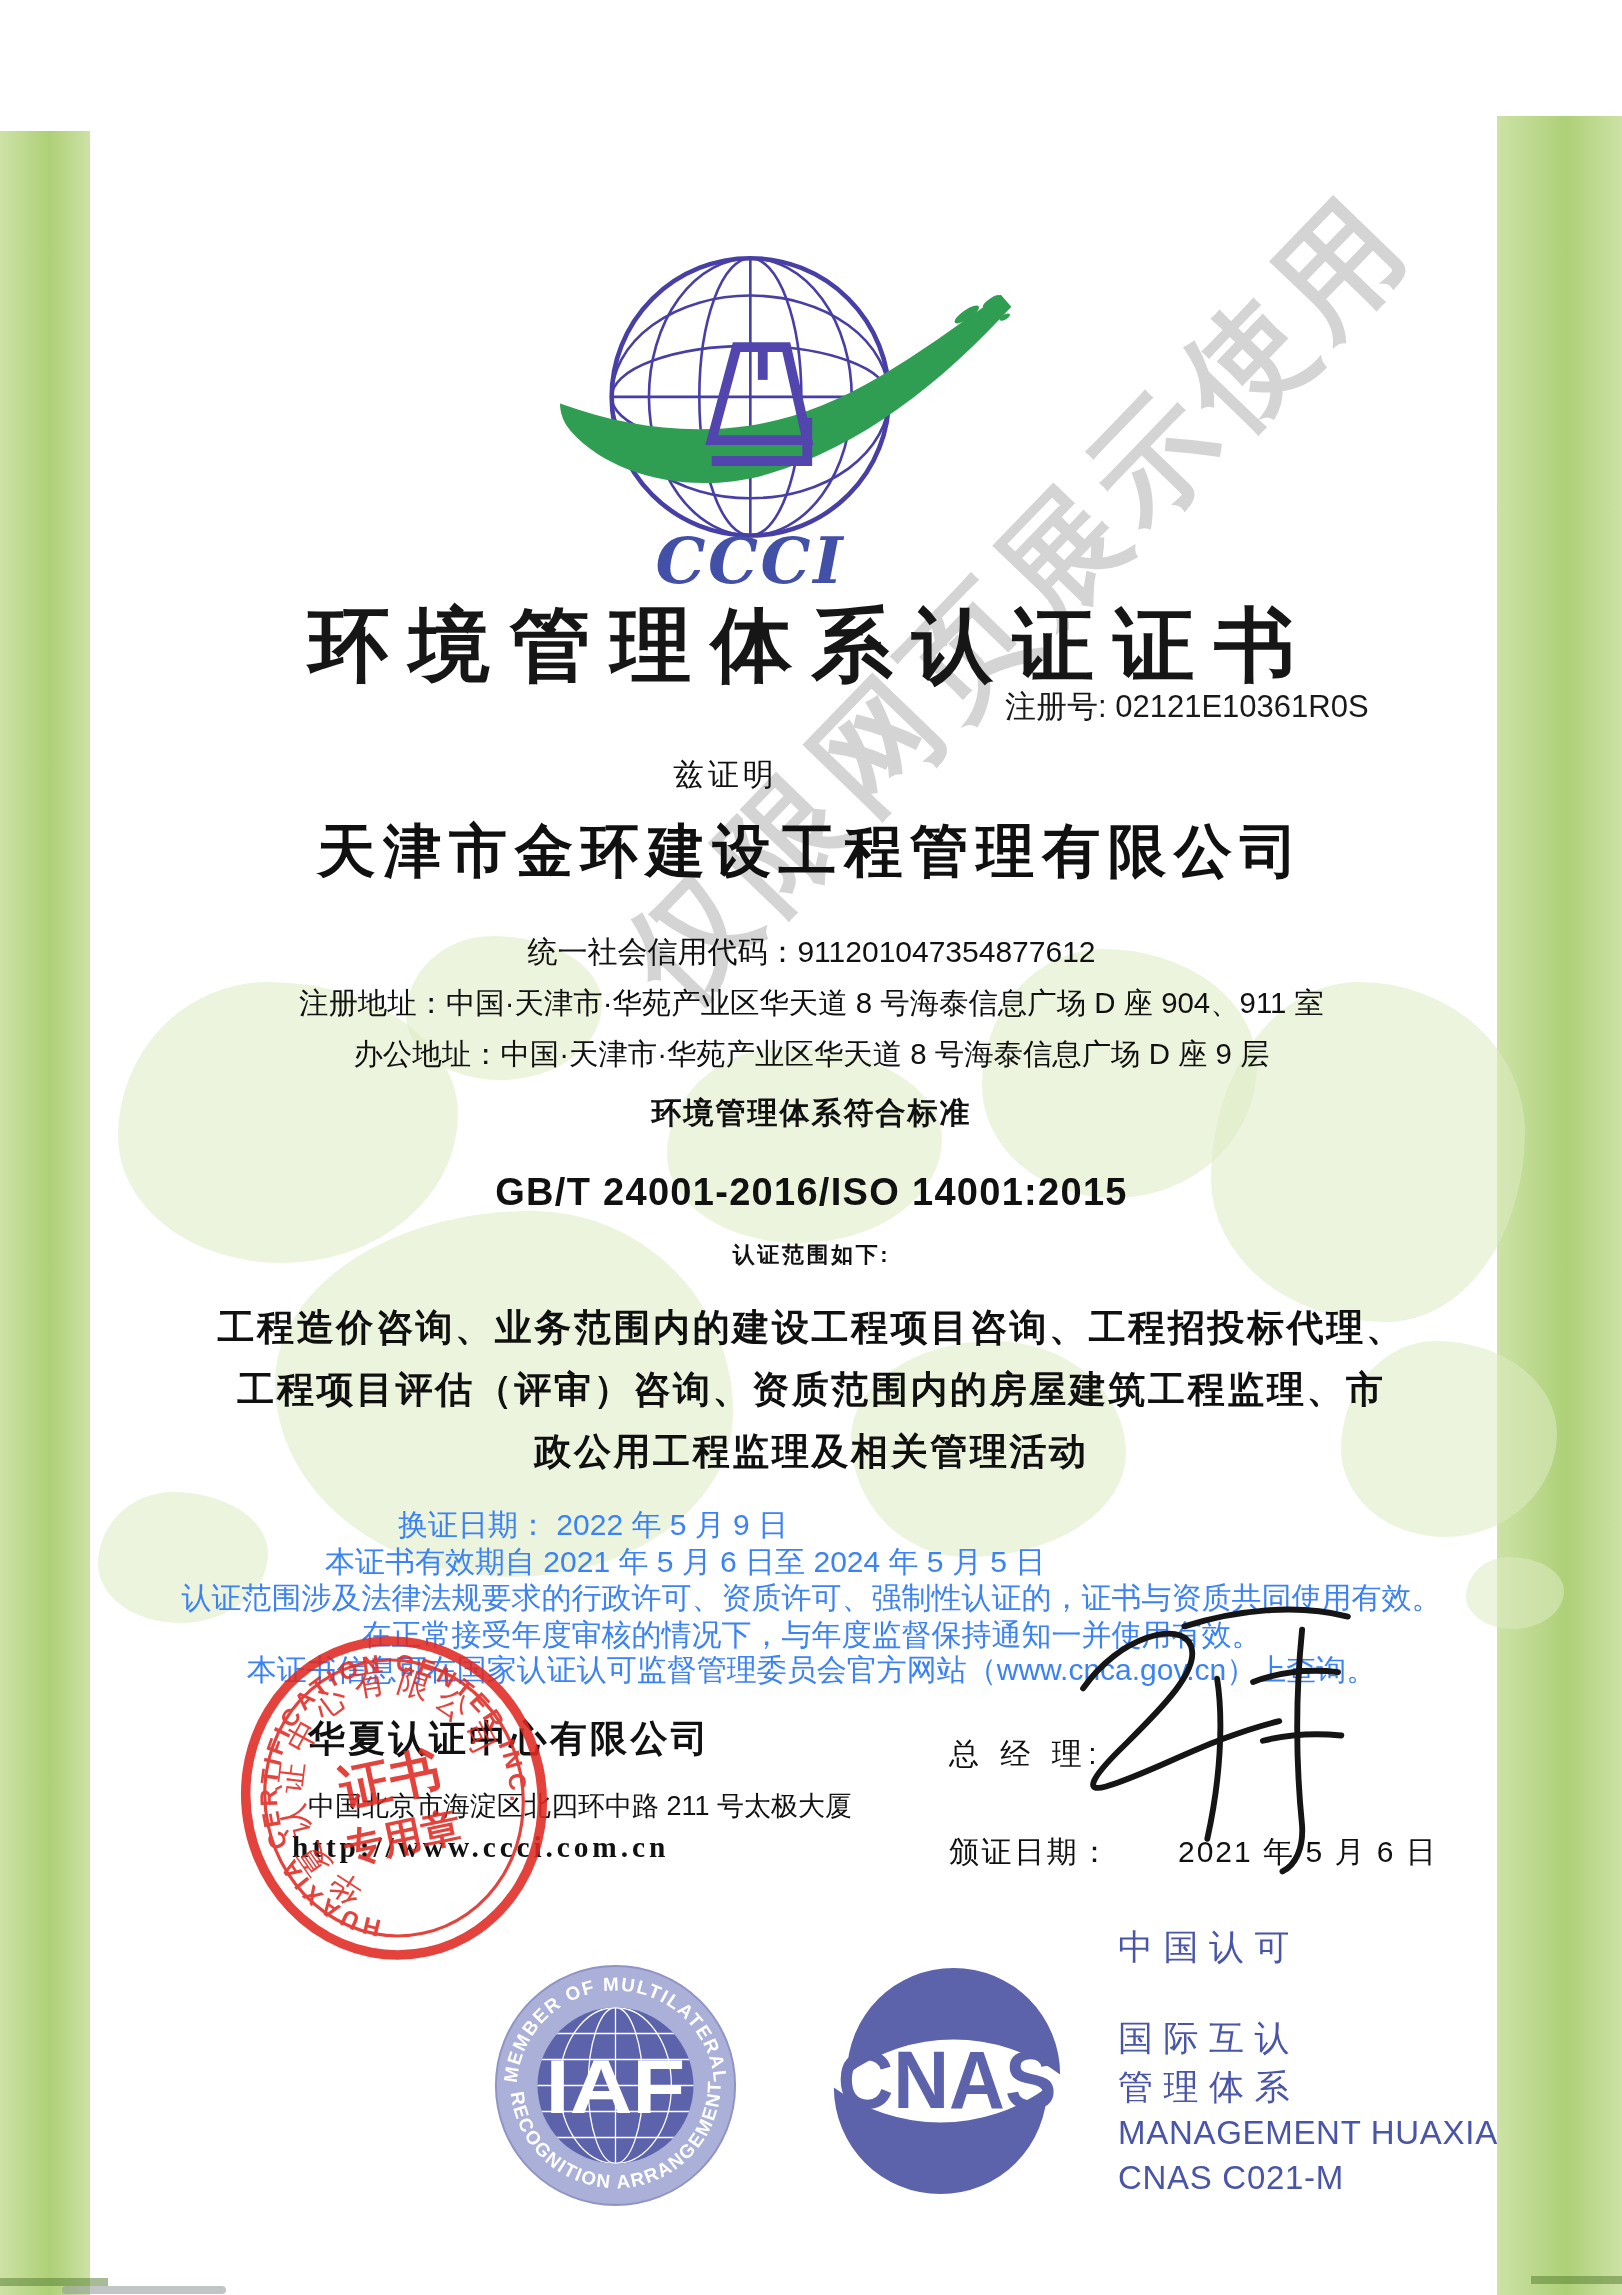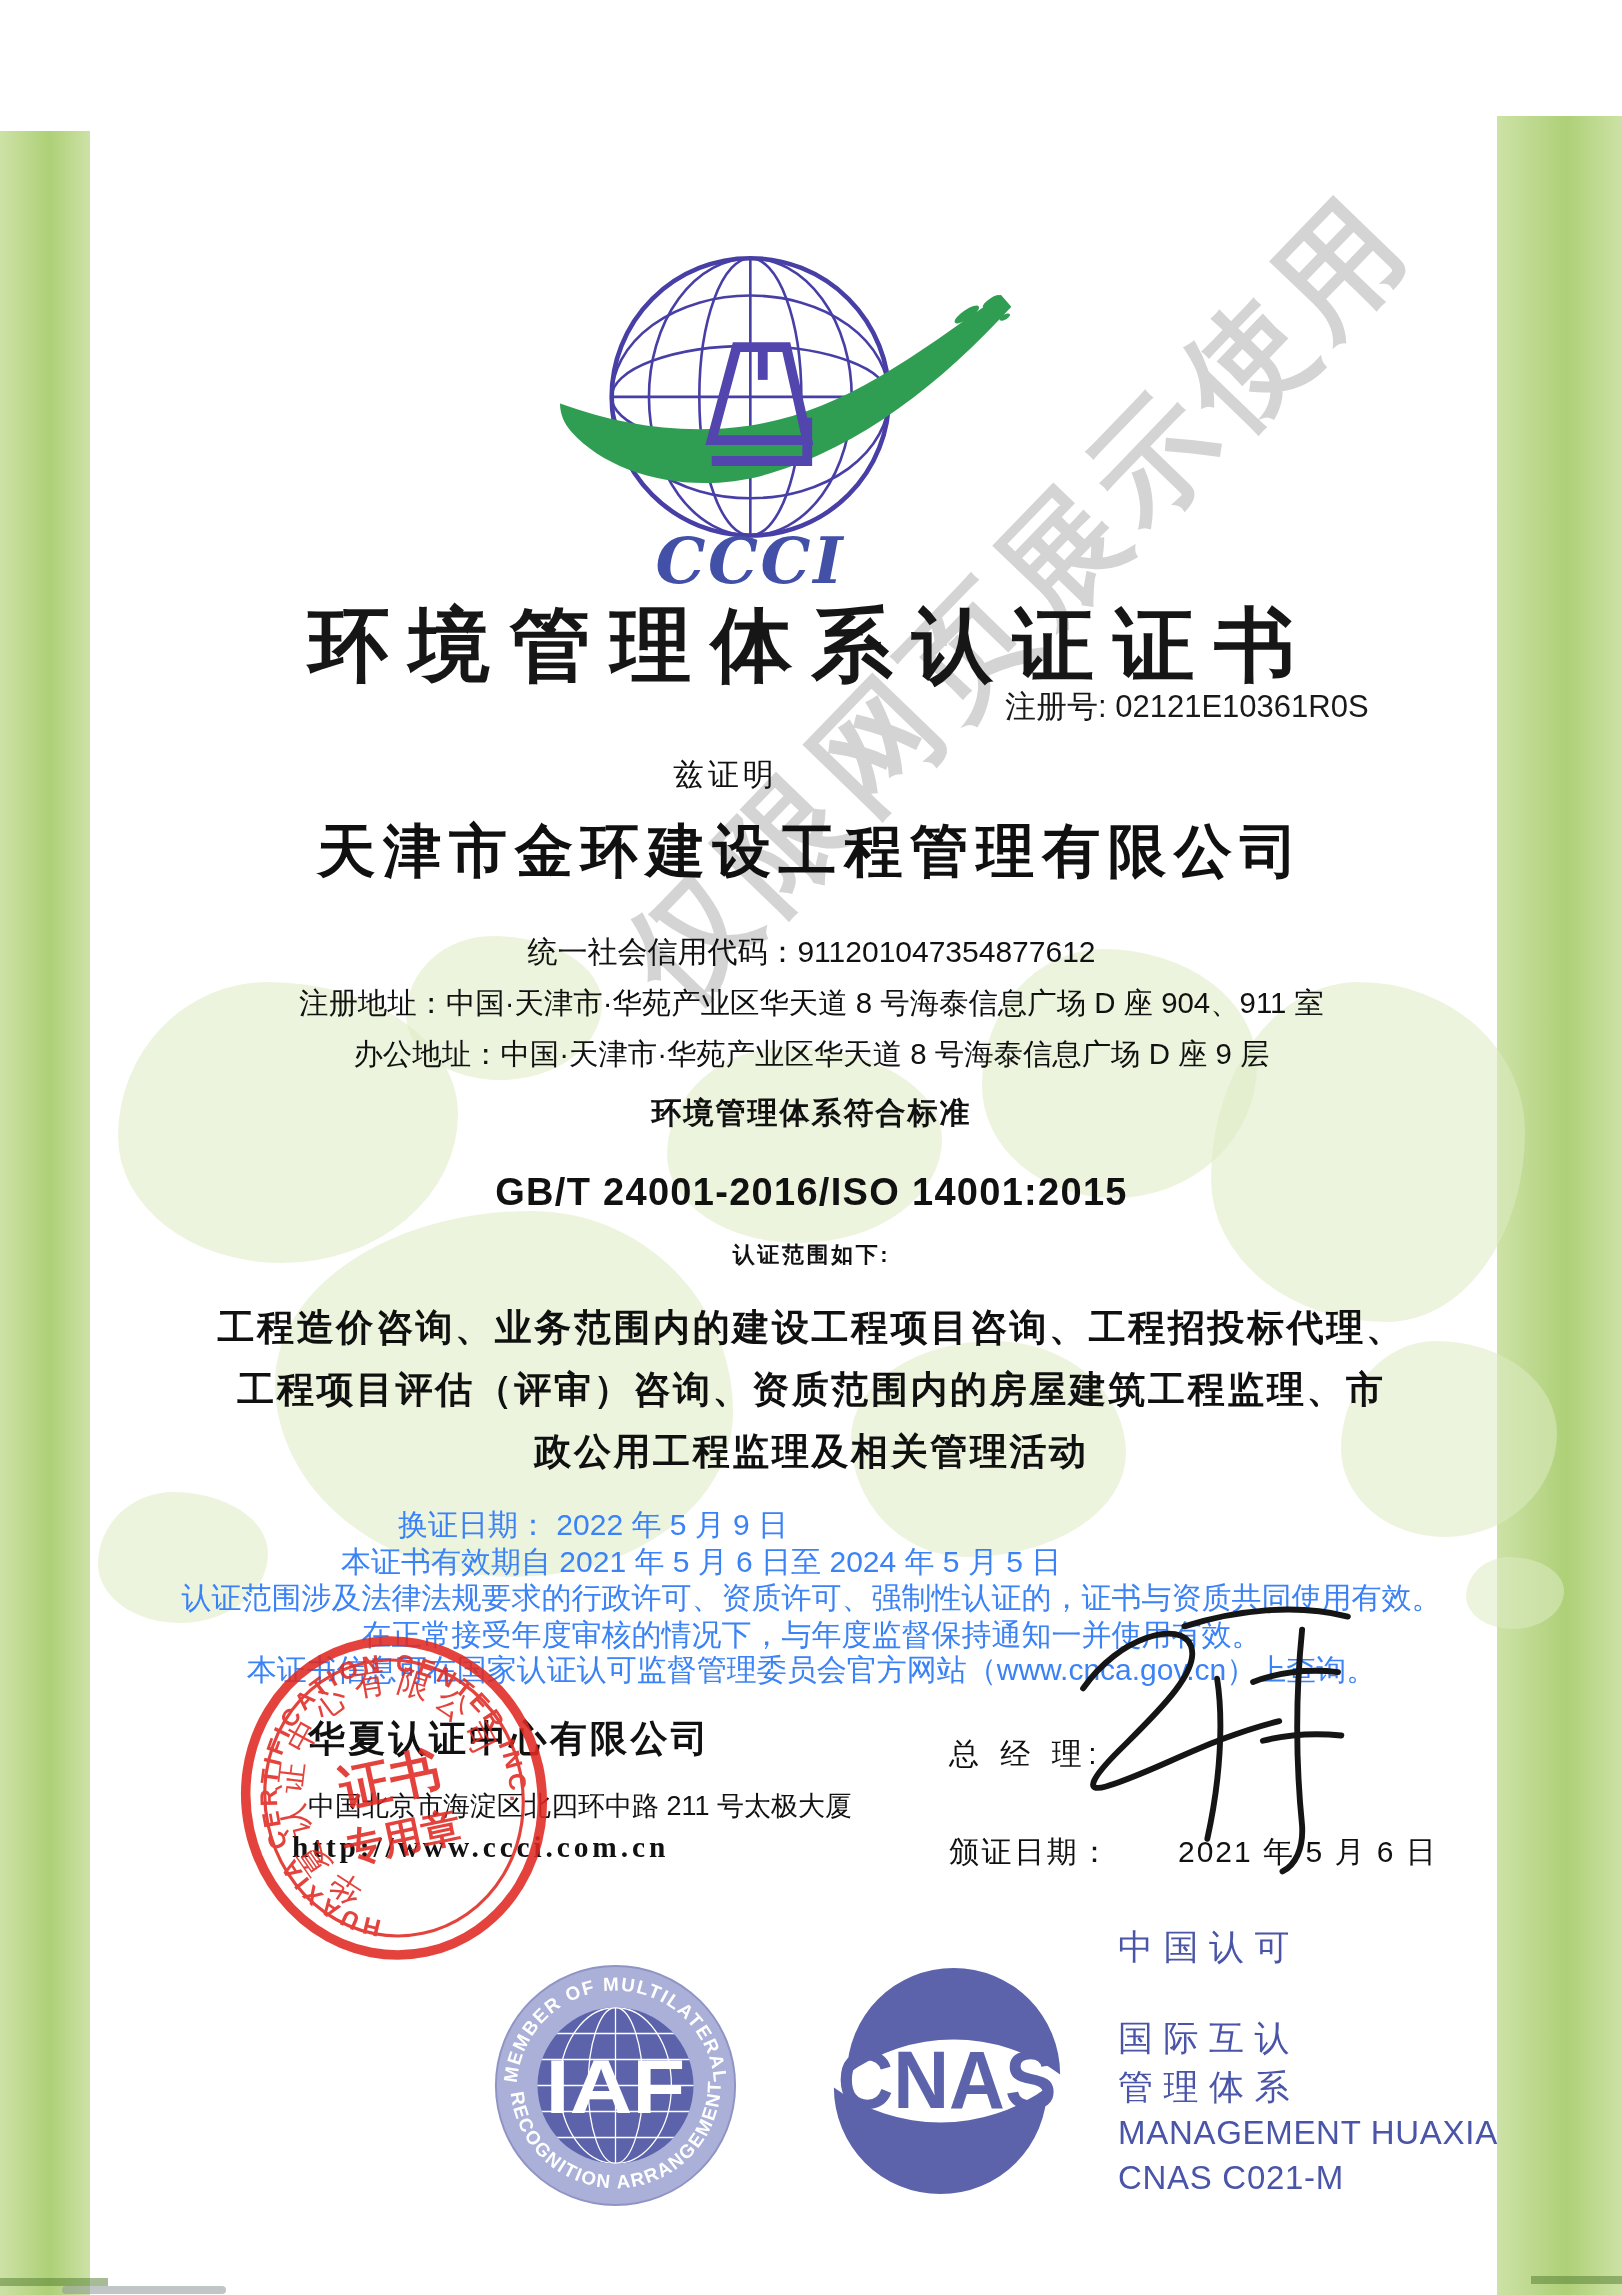--- a/index.html
+++ b/index.html
@@ -37,21 +37,21 @@
   .credit{top:932px;font-size:30px;}
   .addr1{top:984px;font-size:29.4px;}
   .addr2{top:1035px;font-size:29.4px;}
   .stdhead{top:1093px;font-size:30px;font-weight:bold;letter-spacing:2px;}
   .stdcode{top:1165px;font-size:38px;font-weight:bold;letter-spacing:1.3px;margin-top:6px;}
   .scopehead{top:1240px;font-size:22px;font-weight:600;letter-spacing:2.6px;}
   .scope-line{font-size:37px;font-weight:bold;letter-spacing:2.6px;color:#101010;}
   .sl1{top:1303px;} .sl2{top:1365px;} .sl3{top:1427px;}
   .note{font-size:30px;color:#3b82f6;}
   .renewal{top:1505px;left:398px;}
-  .validity{top:1542px;left:325px;margin-left:16px;}
+  .validity{top:1542px;left:325px;}
   .legal{top:1578px;}
   .audit{top:1615px;}
   .query{top:1650px;}
   .issuer-name{top:1714px;left:308px;font-size:37px;font-weight:600;letter-spacing:3.3px;}
   .issuer-addr{top:1788px;left:308px;font-size:27px;}
   .issuer-url{top:1831px;left:292px;font-size:29.4px;font-weight:bold;letter-spacing:3.9px;
     font-family:"Liberation Serif", serif;}
   .gm-label{top:1734px;left:949px;font-size:30px;letter-spacing:6.5px;}
   .issue-label{top:1832px;left:949px;font-size:30px;letter-spacing:2.6px;}
   .issue-date{top:1832px;left:1178px;font-size:30px;letter-spacing:2px;}

